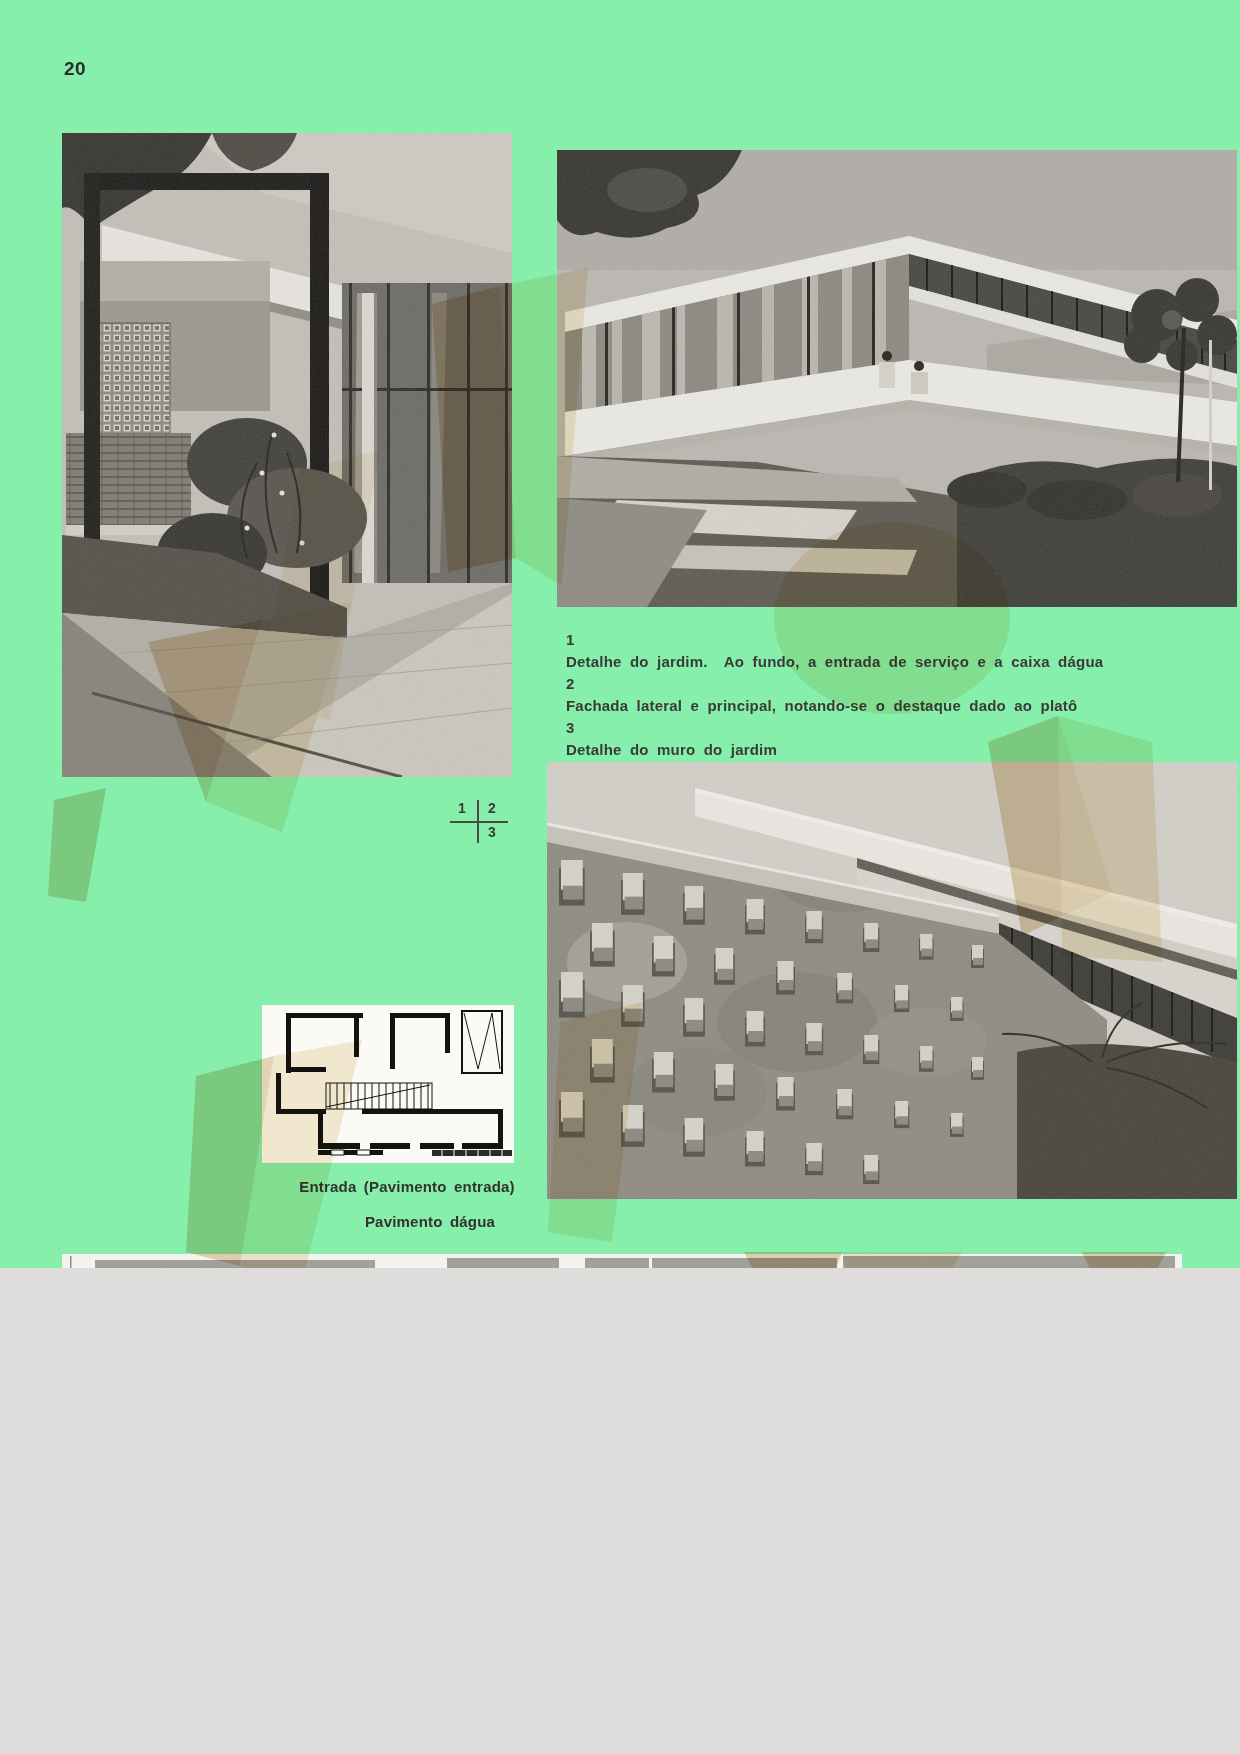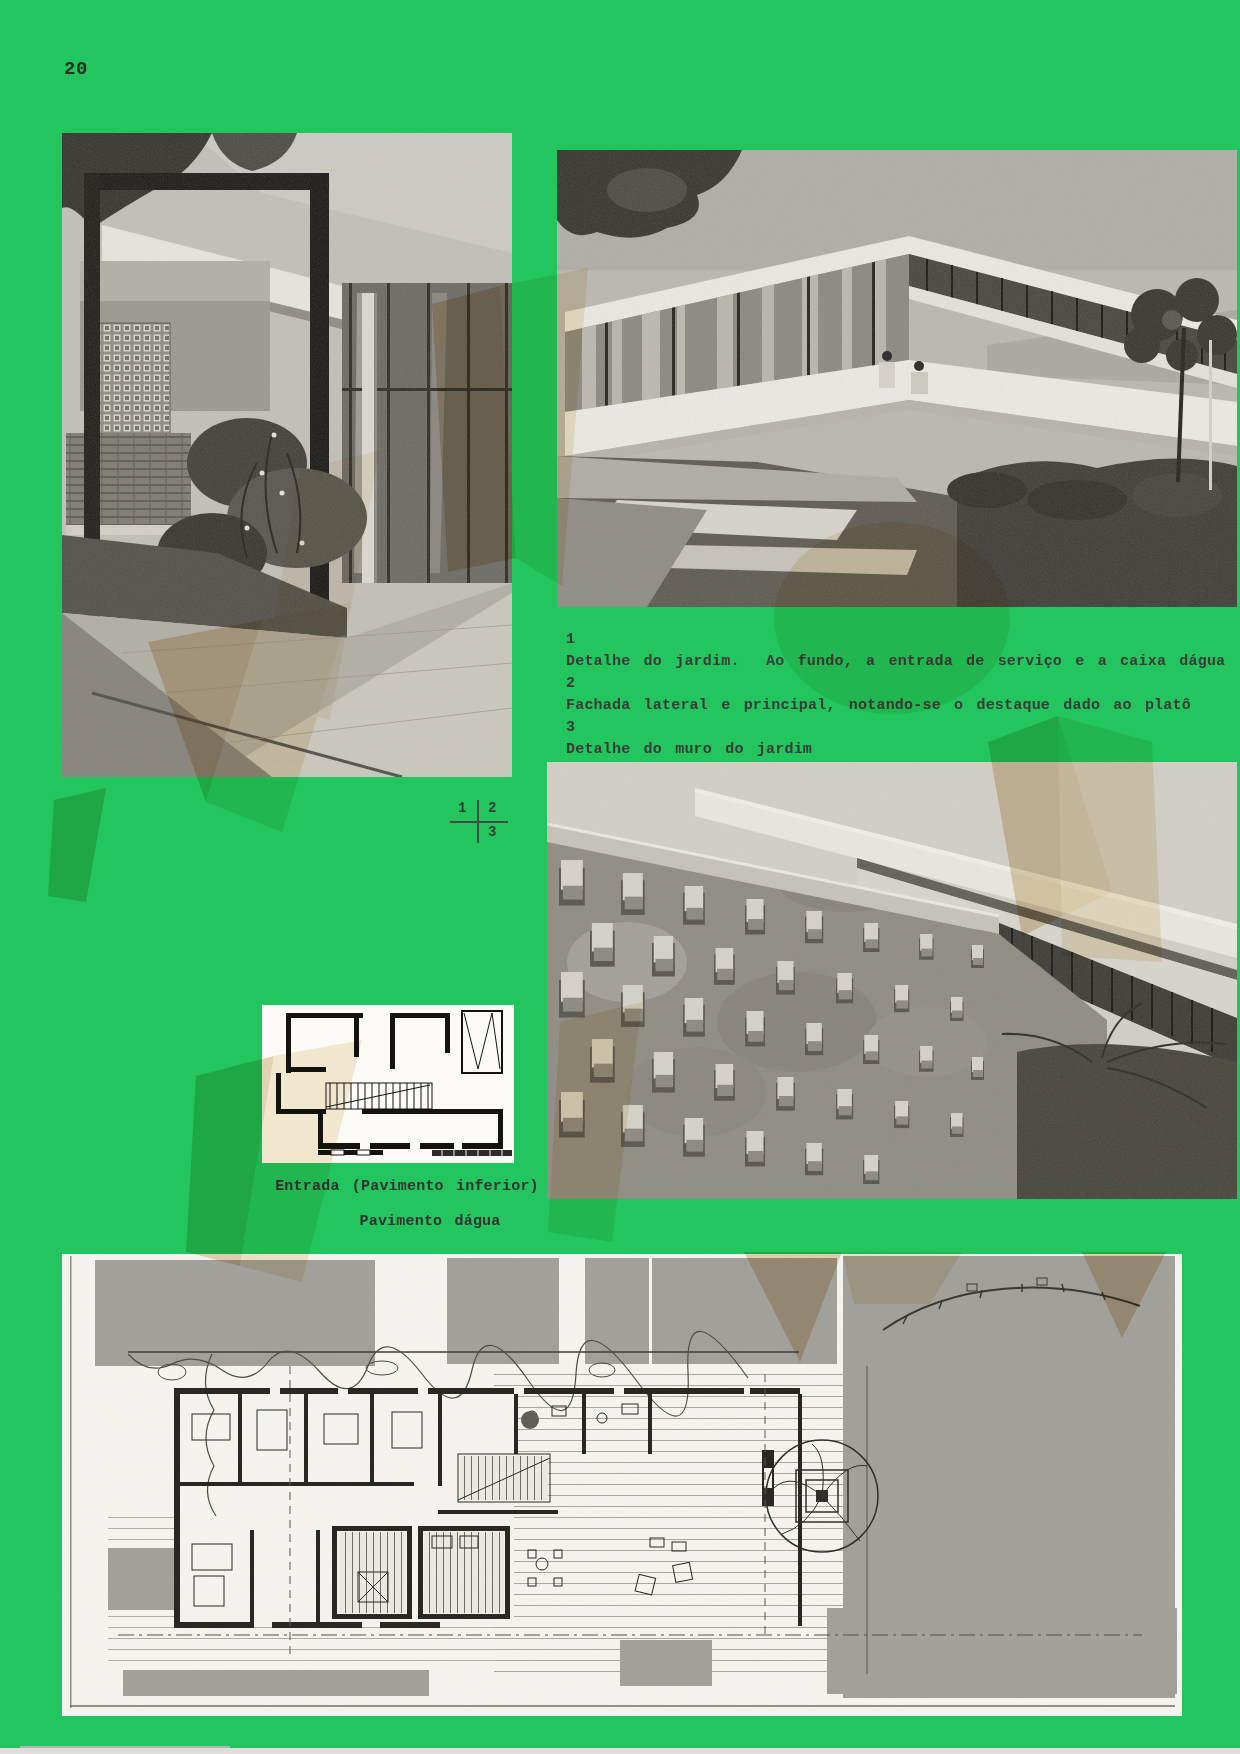--- a/index.html
+++ b/index.html
@@ -1,17 +1,17 @@
 <!DOCTYPE html>
 <html><head>
 <meta charset="utf-8">
 <style>
   html,body{margin:0;padding:0;background:#dedddb;}
-  .page{position:relative;width:1240px;height:1748px;background:#22c55e;overflow:hidden;
-        font-family:Liberation Mono, monospace;color:#3b3a37;}
+  .page{position:relative;width:1240px;height:1268px;background:#86efac;overflow:hidden;
+        font-family:Liberation Sans, sans-serif;color:#3b3a37;}
   .abs{position:absolute;}
   .page-number{left:64px;top:58px;font-size:19px;font-weight:bold;color:#2d2c29;letter-spacing:.5px;}
   .photo{position:absolute;overflow:hidden;background:#b9b6b0;}
   .photo svg{display:block;}
   .captions{left:566px;top:629px;width:680px;}
   .captions p{margin:0;line-height:22px;font-size:15px;font-weight:bold;color:#3b3a37;
               letter-spacing:.2px;word-spacing:4px;white-space:pre;}
   .figkey{left:450px;top:799px;width:60px;height:46px;font-size:14px;font-weight:bold;color:#3b3a37;}
   .figkey .vline{position:absolute;left:27px;top:1px;width:1.5px;height:43px;background:#4a4946;}
   .figkey .hline{position:absolute;left:0px;top:22px;width:58px;height:1.5px;background:#4a4946;}
@@ -279,21 +279,21 @@
       <rect x="56" y="145" width="13" height="5" fill="#141311"></rect>
         <rect x="69" y="145" width="13" height="5" fill="none" stroke="#141311" stroke-width="1"></rect>
       <rect x="82" y="145" width="13" height="5" fill="#141311"></rect>
         <rect x="95" y="145" width="13" height="5" fill="none" stroke="#141311" stroke-width="1"></rect>
       <rect x="108" y="145" width="13" height="5" fill="#141311"></rect>
       <rect x="170" y="145" width="80" height="6" fill="#2c2b28"></rect>
       <path d="M180,145v6 M192,145v6 M204,145v6 M216,145v6 M228,145v6 M240,145v6" stroke="#fbfaf6" stroke-width="1"></path>
     </svg>
   </div>
 
-  <div class="plan-cap" style="left:262px;top:1178px;width:290px;">Entrada (Pavimento inferior)</div>
+  <div class="plan-cap" style="left:262px;top:1178px;width:290px;">Entrada (Pavimento entrada)</div>
   <div class="plan-cap" style="left:300px;top:1213px;width:260px;">Pavimento dágua</div>
 
   <div class="abs" style="left:62px;top:1254px;width:1120px;height:462px;">
     <svg width="1120" height="462" viewBox="0 0 1120 462" xmlns="http://www.w3.org/2000/svg">
       <defs>
         <filter id="bpN">
             <feTurbulence type="fractalNoise" baseFrequency="0.85" numOctaves="2" stitchTiles="stitch"></feTurbulence>
           <feColorMatrix type="matrix" values="0 0 0 0 0.4 0 0 0 0 0.39 0 0 0 0 0.37 0 0 0 0.4 0"></feColorMatrix>
           </filter>
         <pattern id="bpDeck" width="20" height="11" patternUnits="userSpaceOnUse">

